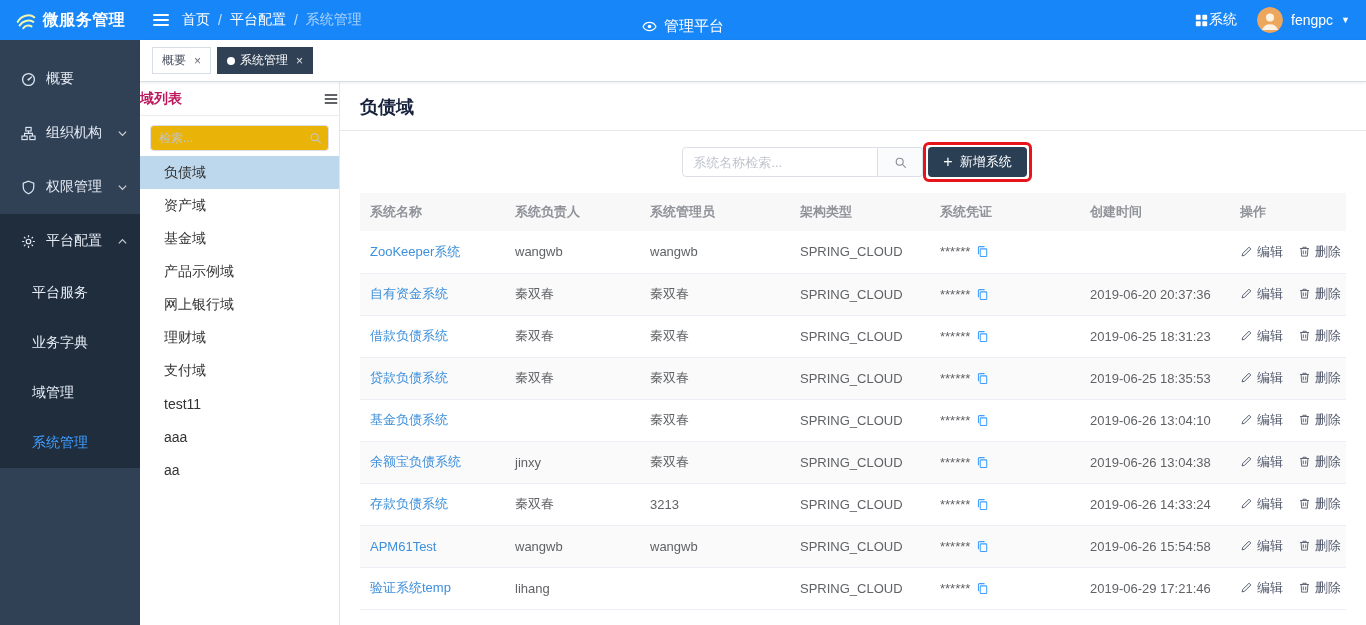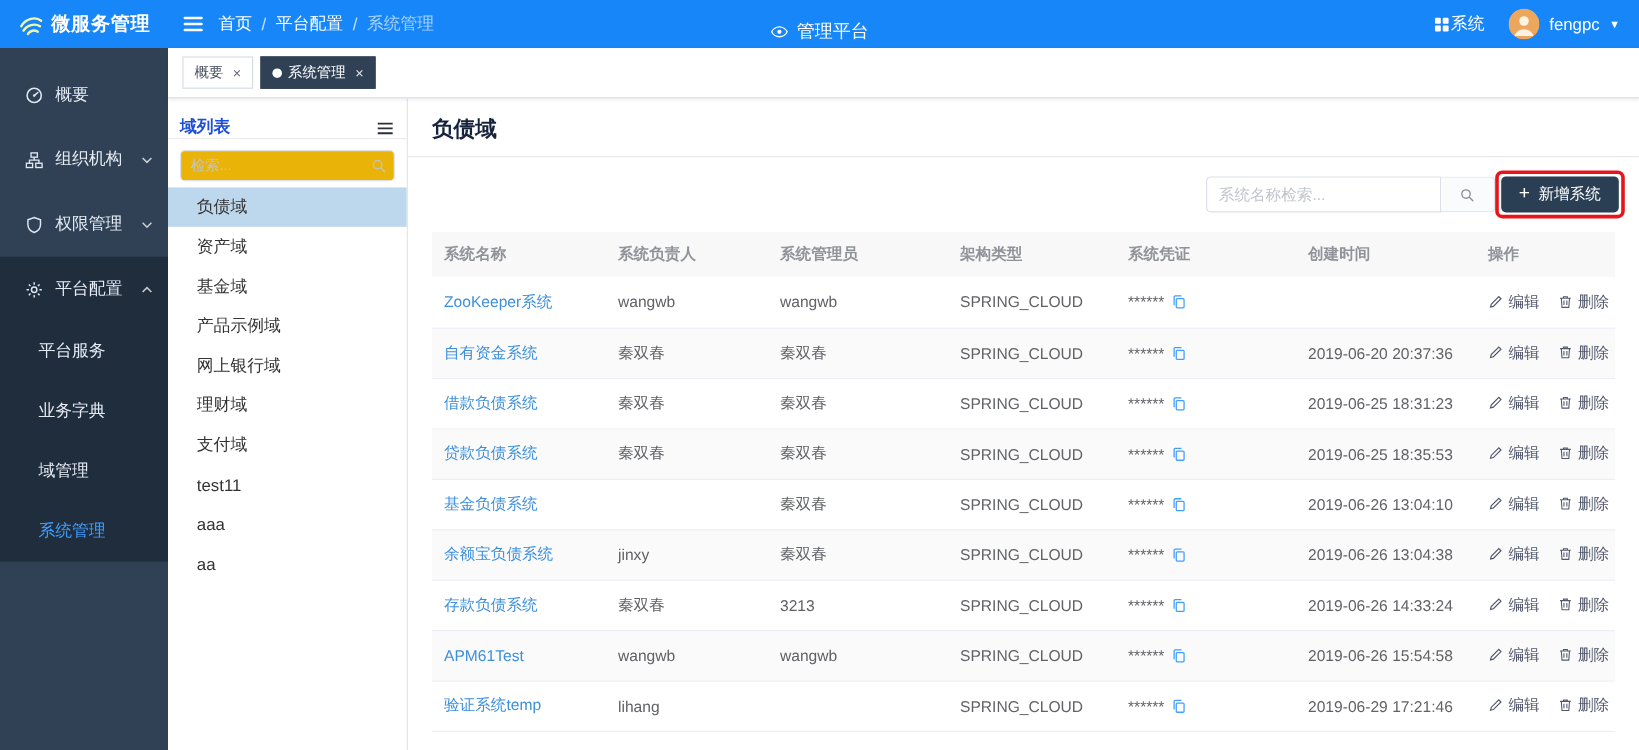--- a/index.html
+++ b/index.html
@@ -49,36 +49,36 @@
        background:#fff;color:#495060;font-size:12px;cursor:pointer;white-space:nowrap;}
   .tag .dot{width:8px;height:8px;border-radius:50%;background:#fff;display:none;}
   .tag.active{background:#304156;border-color:#304156;color:#fff;}
   .tag.active .dot{display:inline-block;}
   .tag .x{margin-left:3px;font-size:12px;line-height:1;opacity:.85;cursor:pointer;}
 
   .content-row{flex:1;display:flex;min-height:0;background:#fff;}
 
   
   .domain-panel{flex:0 0 200px;width:200px;border-right:1px solid #e4e7ea;display:flex;flex-direction:column;background:#fff;}
-  .domain-header{flex:0 0 34px;display:flex;align-items:flex-end;justify-content:space-between;padding:0 10px;
-                 font-size:14px;font-weight:700;color:#1d4ed8;border-bottom:1px solid #ececec;}
+  .domain-header{flex:0 0 34px;display:flex;align-items:center;justify-content:space-between;padding:0 0;
+                 font-size:14px;font-weight:700;color:#be185d;border-bottom:1px solid #ececec;}
   .dp-menu{color:#2b2f36;cursor:pointer;}
   .domain-search{position:relative;margin:9px 10px 5px;}
   .domain-search input{width:100%;height:26px;border:1px solid #dcdfe6;border-radius:4px;padding:0 26px 0 8px;
                        font-size:12px;color:#606266;outline:none;background:#eab308;}
   .domain-search input::placeholder{color:#c0c4cc;}
   .domain-search .mag{position:absolute;right:7px;top:50%;transform:translateY(-50%);color:#c0c4cc;}
   .domain-list{flex:1;overflow:hidden;}
   .domain-item{height:33px;display:flex;align-items:center;padding-left:24px;font-size:14px;color:#333;cursor:pointer;white-space:nowrap;}
   .domain-item.selected{background:#bdd7ec;}
 
   
   .main{flex:1;display:flex;flex-direction:column;min-width:0;background:#fff;}
   .main-title{padding:13px 20px 11px;font-size:18px;font-weight:700;color:#17233d;border-bottom:1px solid #e8e8e8;}
-  .toolbar{display:flex;align-items:center;justify-content:flex-end;padding:11px 12px 11px 20px;}
+  .toolbar{display:flex;align-items:center;justify-content:center;padding:11px 12px 11px 20px;}
   .search-group{display:flex;}
   .search-group input{width:196px;height:30px;border:1px solid #dcdfe6;border-radius:4px 0 0 4px;padding:0 10px;
                       font-size:13px;color:#606266;outline:none;}
   .search-group input::placeholder{color:#c0c4cc;}
   .search-btn{width:45px;height:30px;border:1px solid #dcdfe6;border-left:none;border-radius:0 4px 4px 0;
               background:#fafbfc;color:#8a9099;display:flex;align-items:center;justify-content:center;cursor:pointer;}
   .add-wrap{border:3px solid #e8141b;border-radius:6px;padding:2px;}
   .add-btn{background:#2a3f54;color:#fff;border:none;border-radius:4px;height:30px;padding:0 15px;font-size:13px;
            display:flex;align-items:center;gap:7px;cursor:pointer;font-family:inherit;white-space:nowrap;}
   .add-btn .plus{font-size:16px;line-height:1;font-weight:400;}

